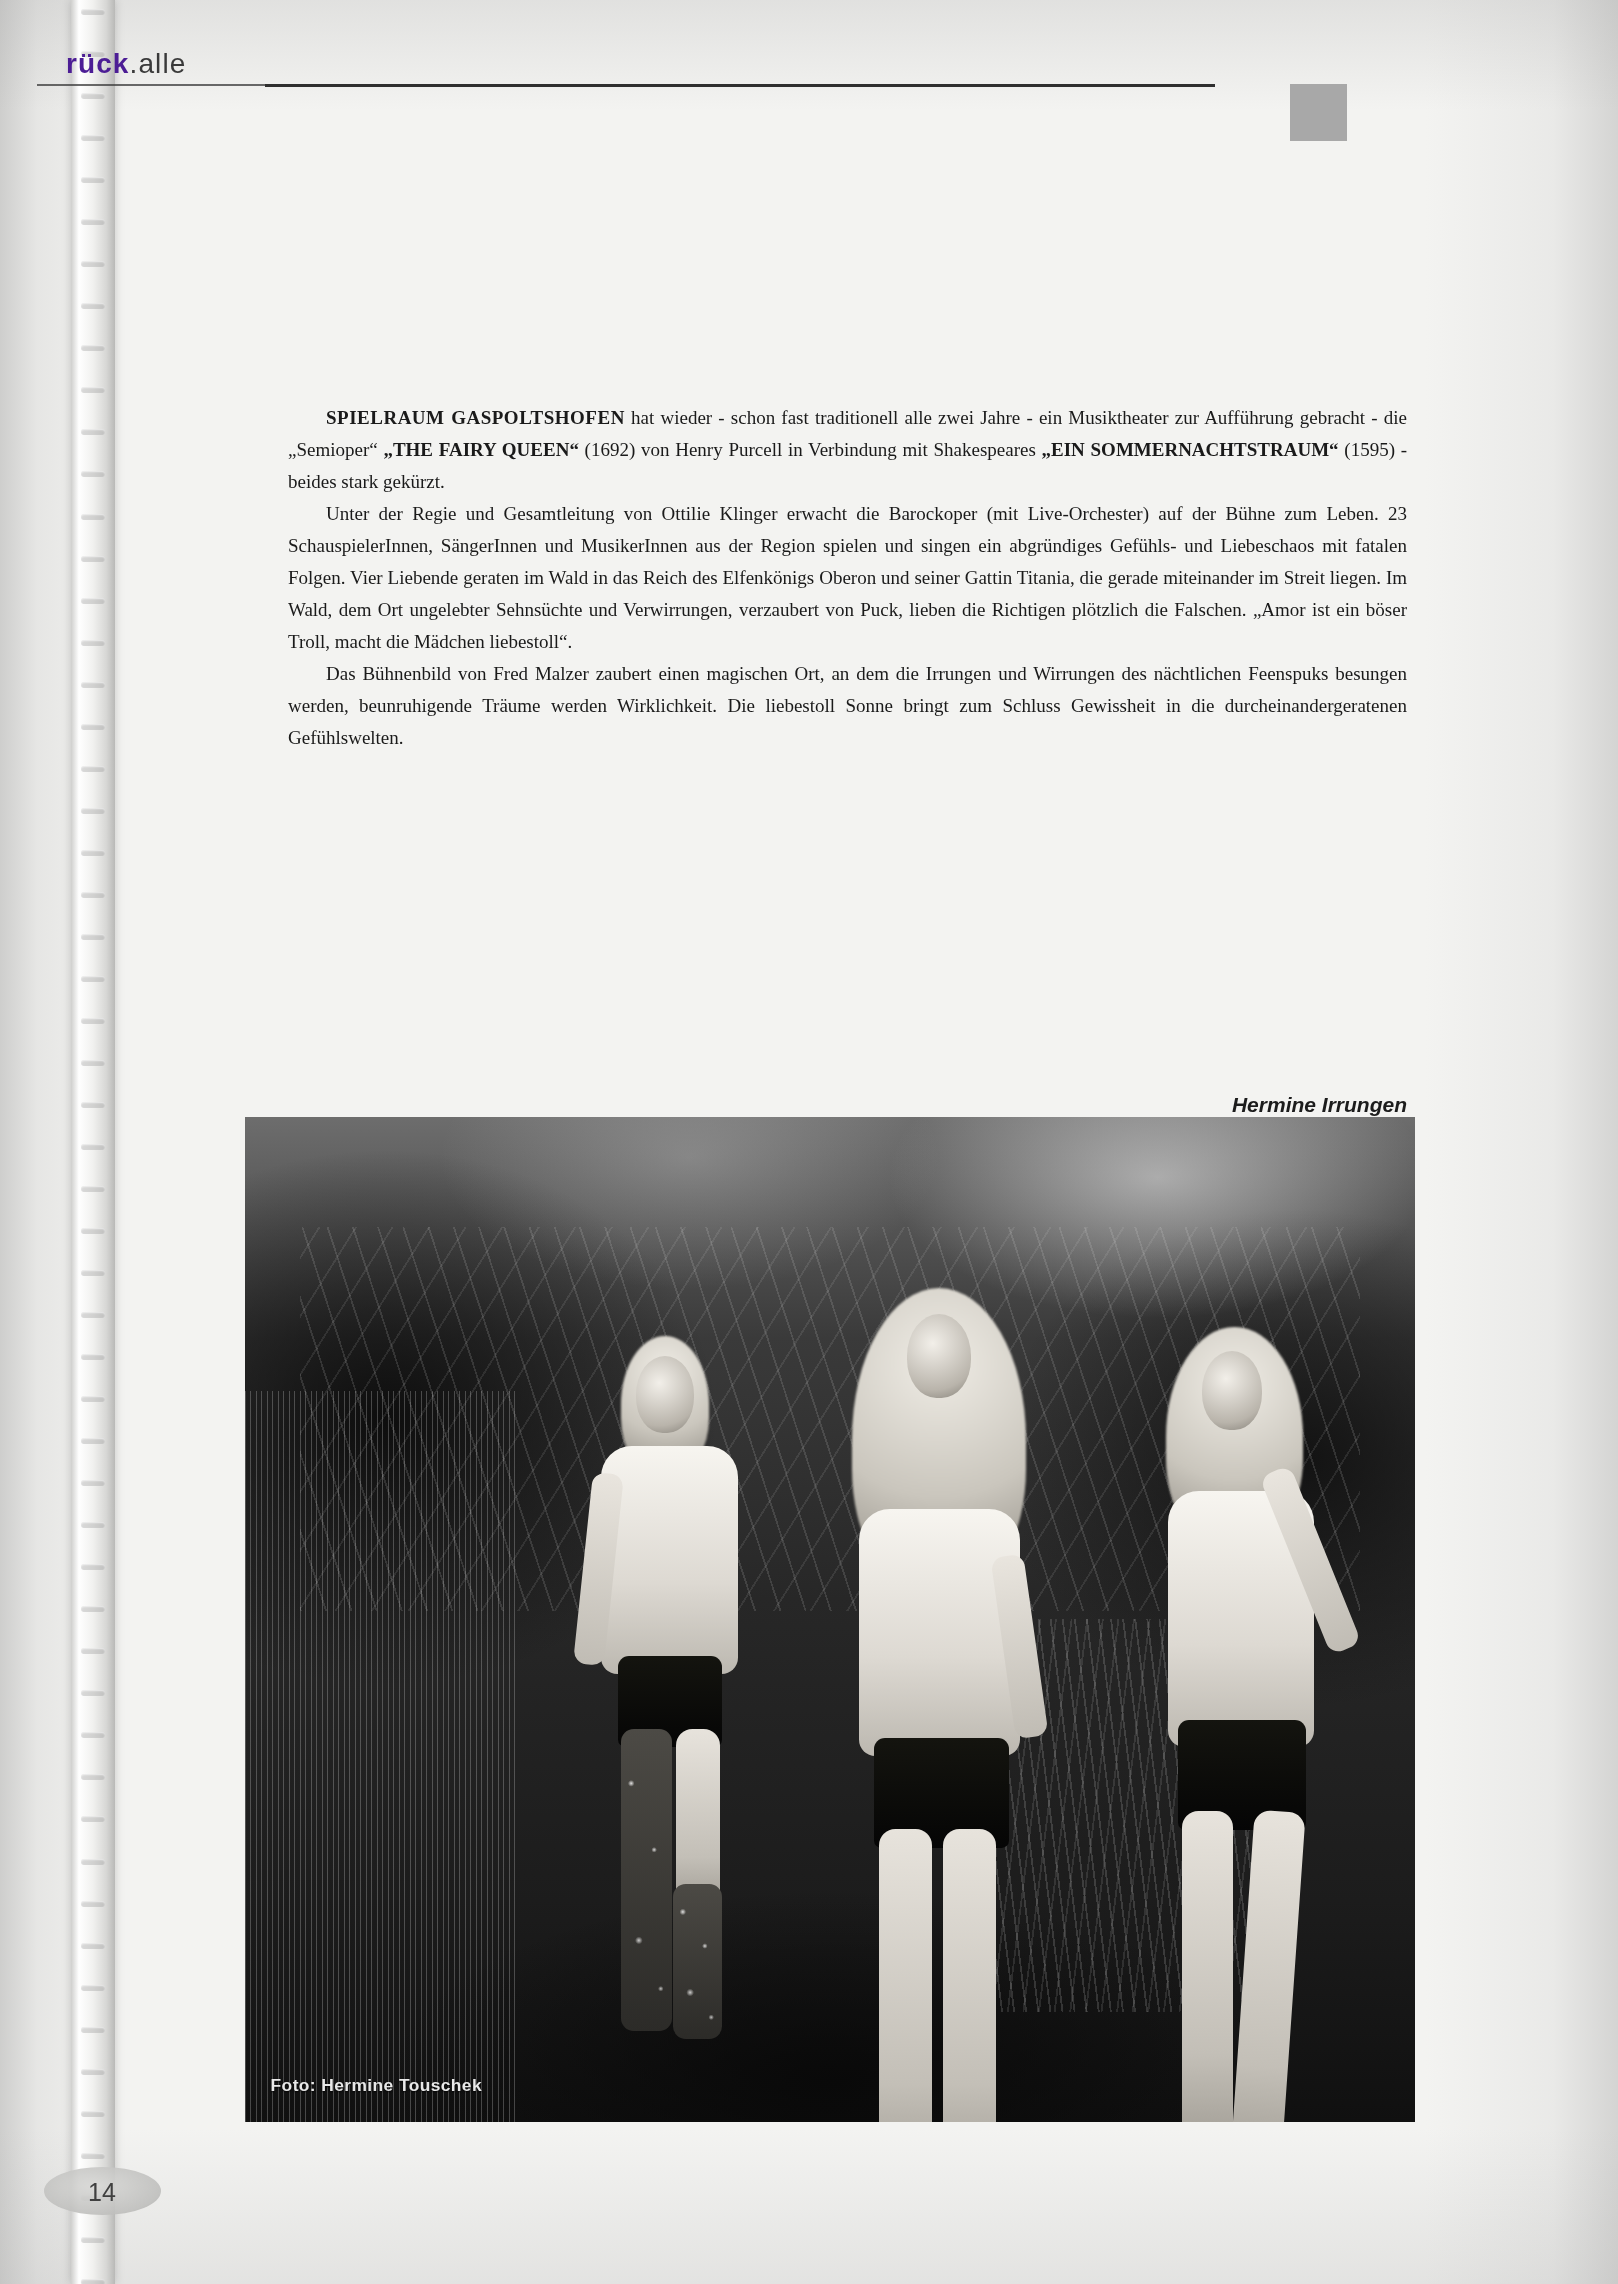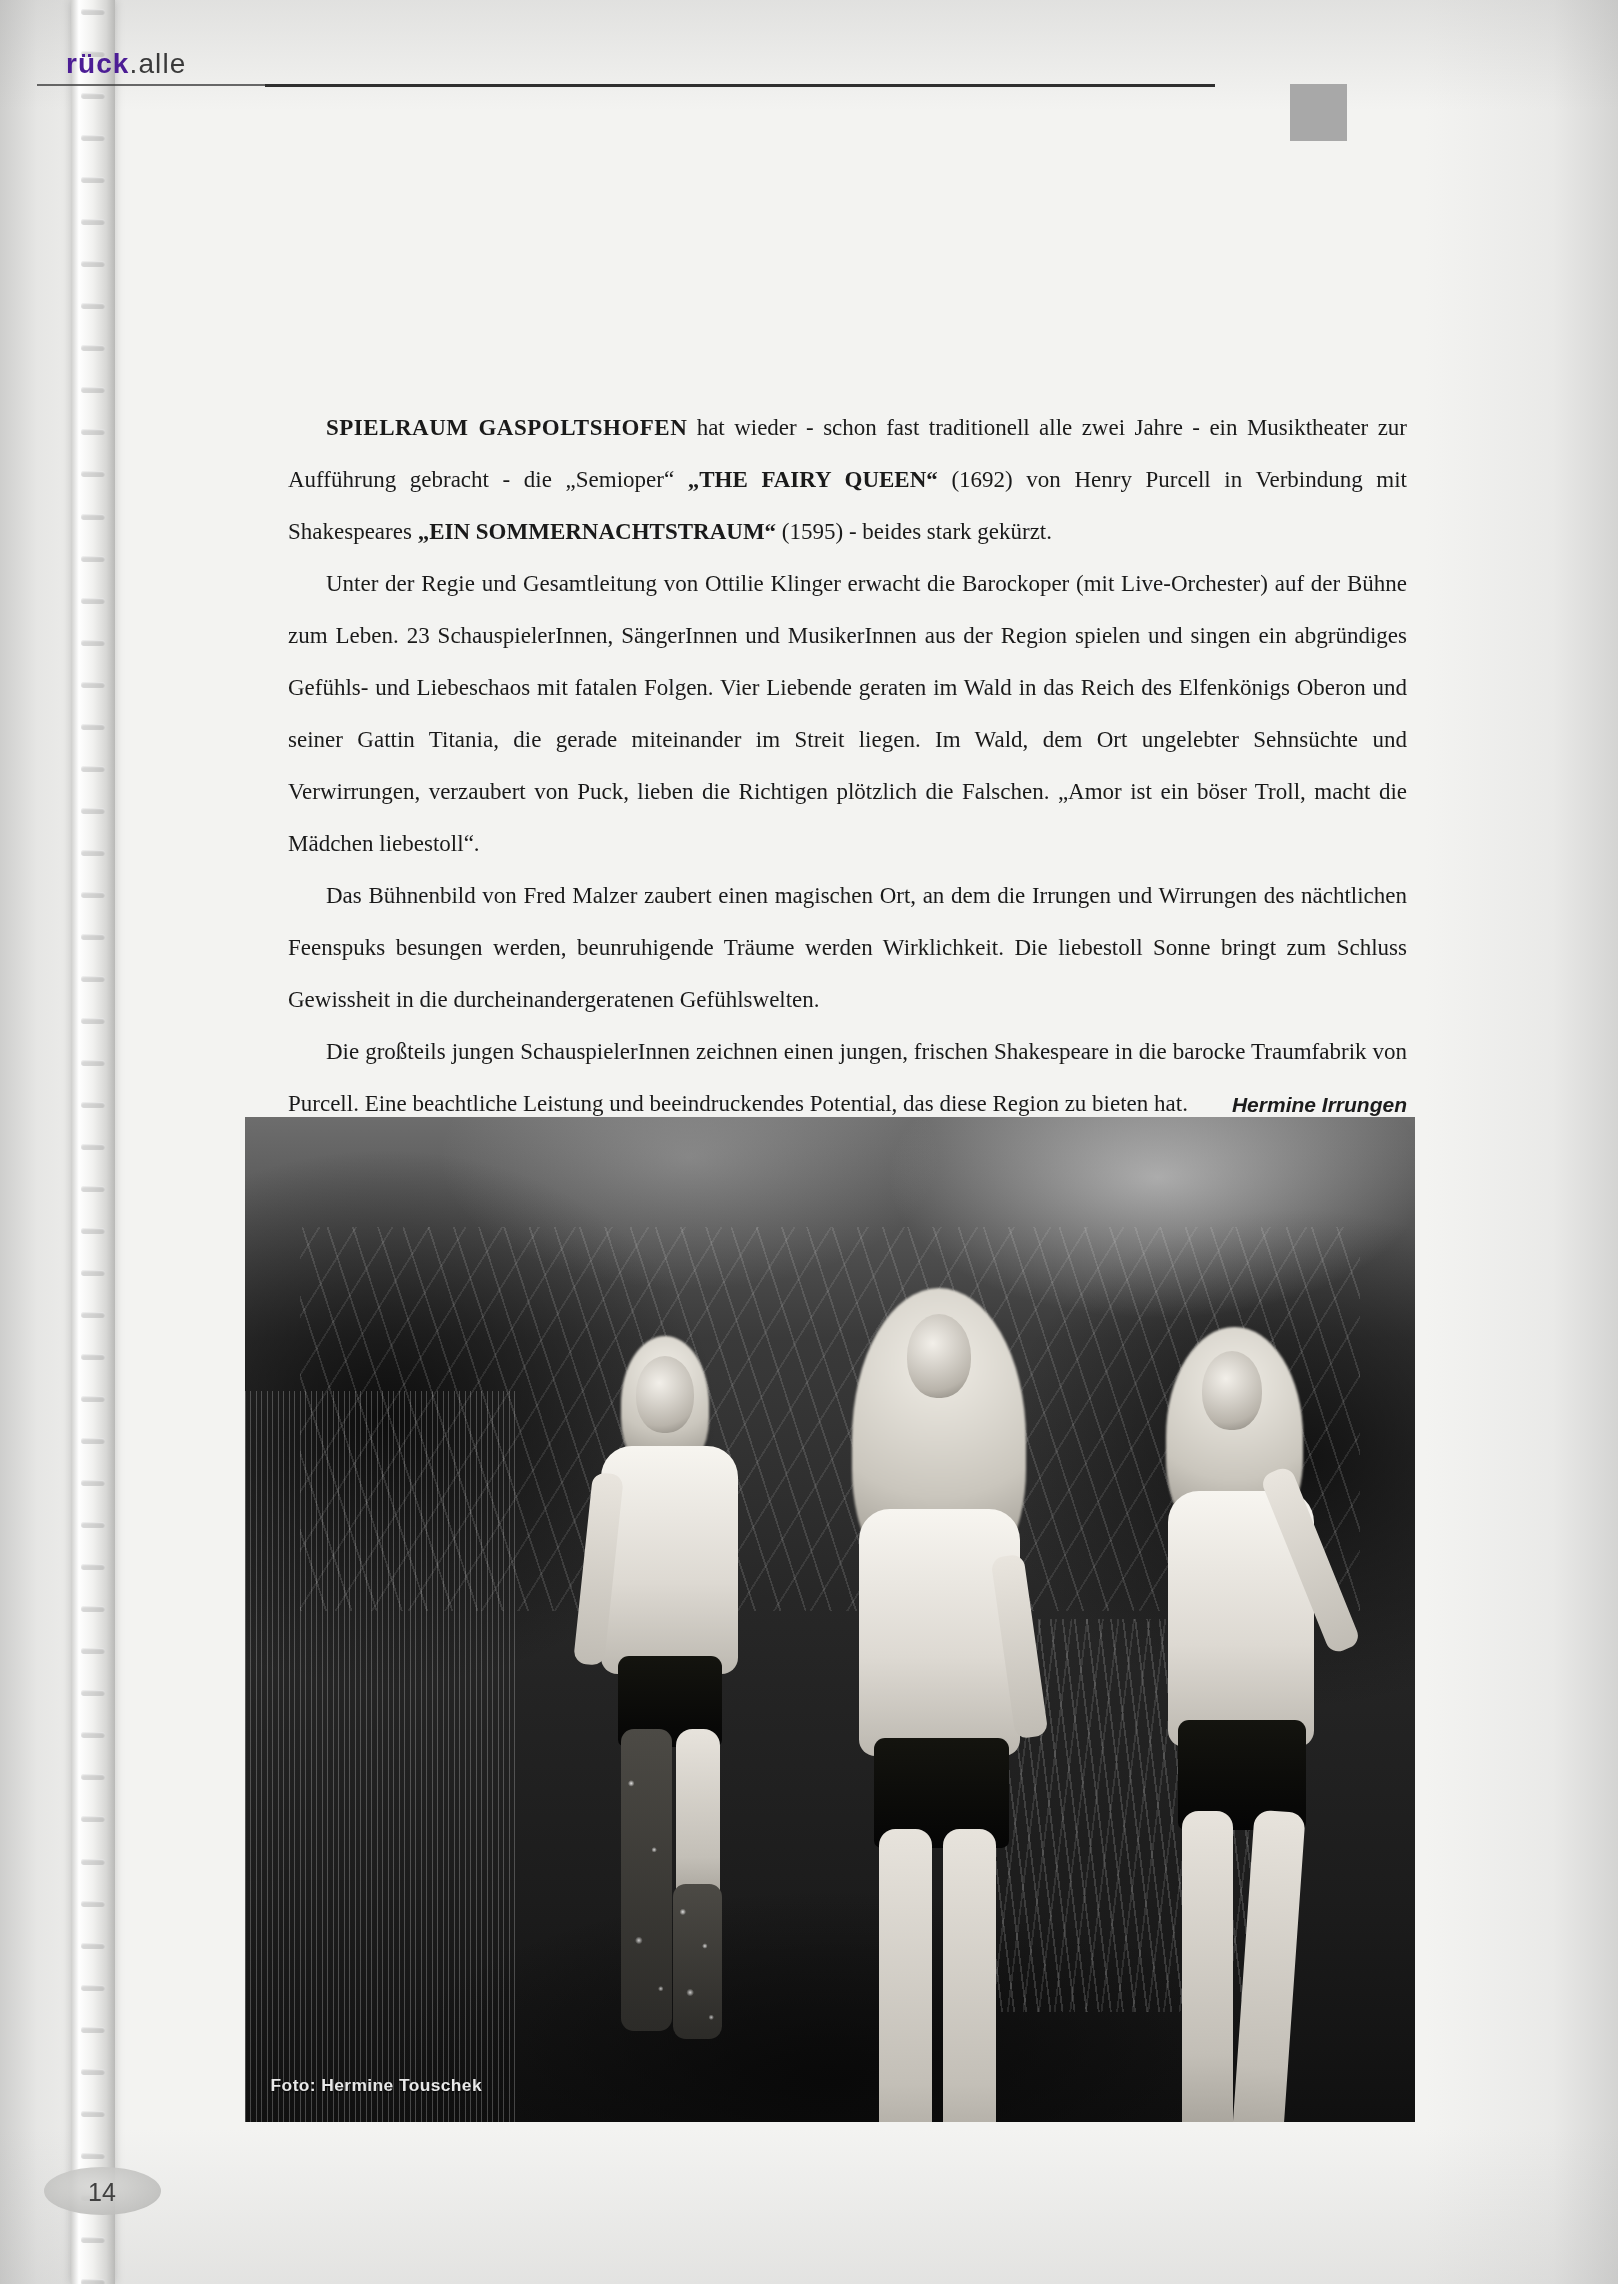--- a/index.html
+++ b/index.html
@@ -117,22 +117,22 @@
     height: 57px;
     background: #a8a8a8;
   }
 
   
   .article {
     position: absolute;
     left: 288px;
     top: 402px;
     width: 1119px;
-    font-size: 23px;
-    line-height: 52px;
+    font-size: 19px;
+    line-height: 32px;
     color: #1a1a1a;
     text-align: justify;
     font-family: "Liberation Serif", serif;
   }
   .article p {
     margin: 0;
     text-indent: 38px;
   }
   .article p.first {
     text-indent: 38px;
@@ -370,21 +370,20 @@
 <div class="rule-tail"></div>
 <div class="rule"></div>
 <div class="gray-square"></div>
 
 <div class="article">
   <p class="first">
     <span class="sc">SPIELRAUM  GASPOLTSHOFEN</span><span> hat wieder - schon fast traditionell alle zwei Jahre - ein Musiktheater zur Aufführung gebracht - die „Semioper“ </span><span class="bold">„THE FAIRY QUEEN“</span><span> (1692) von Henry Purcell in Verbindung mit Shakespeares </span><span class="bold">„EIN SOMMERNACHTSTRAUM“</span><span> (1595) - beides stark gekürzt.</span>
   </p>
   <p>Unter der Regie und Gesamtleitung von Ottilie Klinger erwacht die Barockoper (mit Live-Orchester) auf der Bühne zum Leben. 23 SchauspielerInnen, SängerInnen und MusikerInnen aus der Region spielen und singen ein abgründiges Gefühls- und Liebeschaos mit fatalen Folgen. Vier Liebende geraten im Wald in das Reich des Elfenkönigs Oberon und seiner Gattin Titania, die gerade miteinander im Streit liegen. Im Wald, dem Ort ungelebter Sehnsüchte und Verwirrungen, verzaubert von Puck, lieben die Richtigen plötzlich die Falschen. „Amor ist ein böser Troll, macht die Mädchen liebestoll“.</p>
   <p>Das Bühnenbild von Fred Malzer zaubert einen magischen Ort, an dem die Irrungen und Wirrungen des nächtlichen Feenspuks besungen werden, beunruhigende Träume werden Wirklichkeit. Die liebestoll Sonne bringt zum Schluss Gewissheit in die durcheinandergeratenen Gefühlswelten.</p>
-  <p>Die großteils jungen SchauspielerInnen zeichnen einen jungen, frischen Shakespeare in die barocke Traumfabrik von Purcell. Eine beachtliche Leistung und beeindruckendes Potential, das diese Region zu bieten hat.</p>
 </div>
 
 <div class="byline">Hermine Irrungen</div>
 
 <div class="photo">
   <div class="photo-inner">
     <div class="branches"></div>
     <div class="reeds"></div>
     <div class="grass"></div>
 

